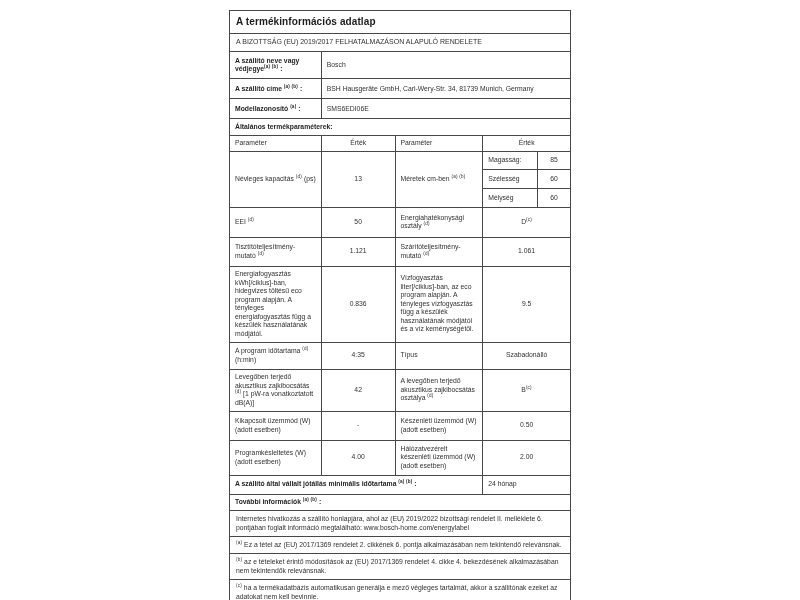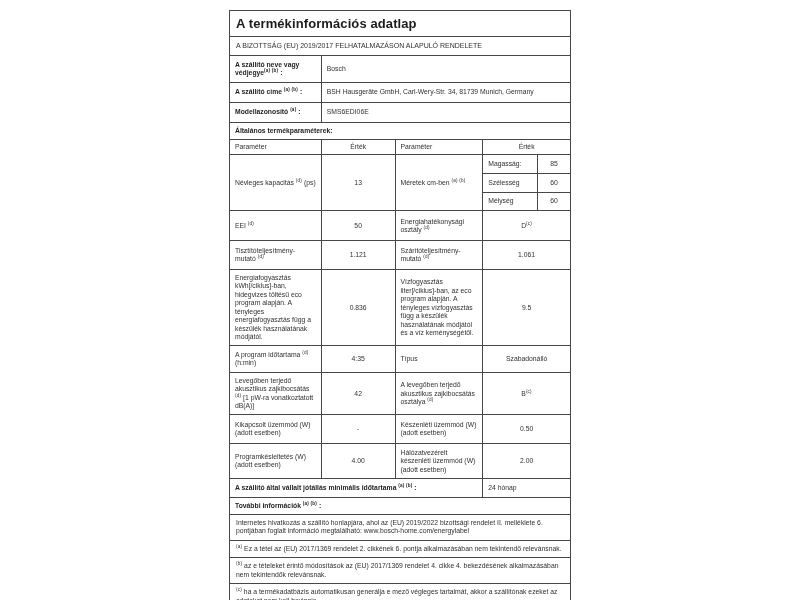--- a/index.html
+++ b/index.html
@@ -15,21 +15,21 @@
   }
   .row { display:flex; align-items:stretch; border-top:1px solid #474747; }
   .row:first-child { border-top:0; }
   .cell { box-sizing:border-box; padding:3.5px 5px; display:flex; align-items:center; }
   .cell.sep { border-left:1px solid #474747; }
   .b { font-weight:bold; color:#1f1f1f; }
   sup { font-size:4.6px; line-height:0; vertical-align:super; letter-spacing:0.2px; }
   .t { display:inline; }
 
   .title-cell { width:100%; padding:5px 6px 4px; }
-  .title-cell h1 { margin:0; font-size:13px; font-weight:bold; color:#1c1c1c; letter-spacing:0.1px; }
+  .title-cell h1 { margin:0; font-size:10px; font-weight:bold; color:#1c1c1c; letter-spacing:0.1px; }
   .reg-cell { width:100%; font-size:7px; padding:4.5px 6px; }
 
   .w-label { width:26.7%; min-height:18px; }
   .w-value { width:73.3%; }
   .r-name { min-height:26px; }
   .r-addr { min-height:19px; }
   .r-model { min-height:19px; }
   .section-cell { width:100%; min-height:16px; }
 
   .c1 { width:26.7%; }

